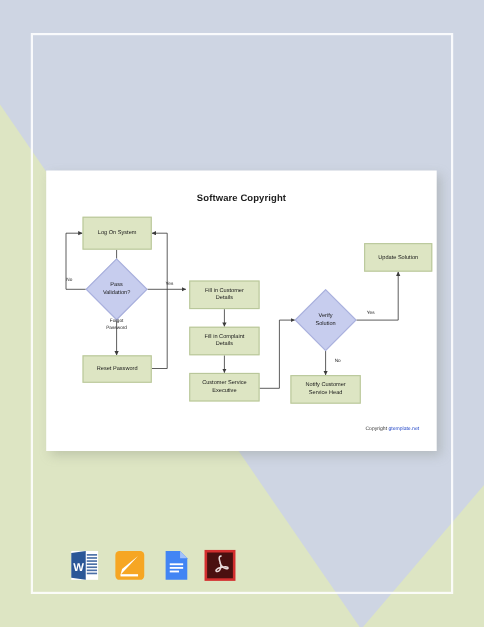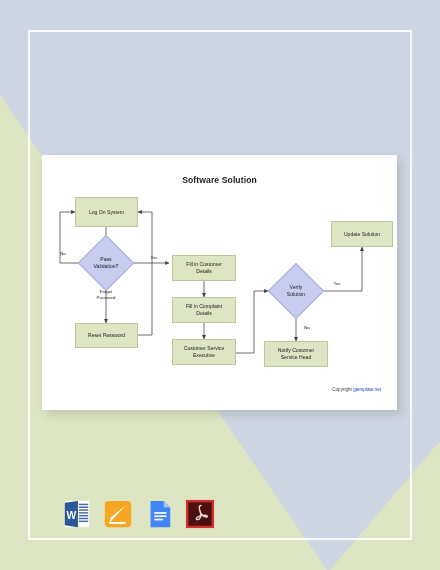--- a/index.html
+++ b/index.html
@@ -128,21 +128,21 @@
 
   <div class="bg-blue"></div>
   <div class="bg-green-diag"></div>
   <div class="bg-green-right"></div>
   <div class="frame"></div>
 
   <div class="card-shadow"></div>
 
   <div class="card">
 
-    <div class="card-title">Software Solution</div>
+    <div class="card-title">Software Copyright</div>
 
     <div class="diagram">
 
       <svg class="connectors" viewBox="0 0 355 255">
         <defs>
           <marker id="ah" markerWidth="7" markerHeight="7" refX="5.2" refY="2.6" orient="auto" markerUnits="strokeWidth">
             <path d="M0,0 L5.4,2.6 L0,5.2 z" fill="#3c3c3c"></path>
           </marker>
         </defs>
         <g stroke="#3c3c3c" stroke-width="0.75" fill="none">

